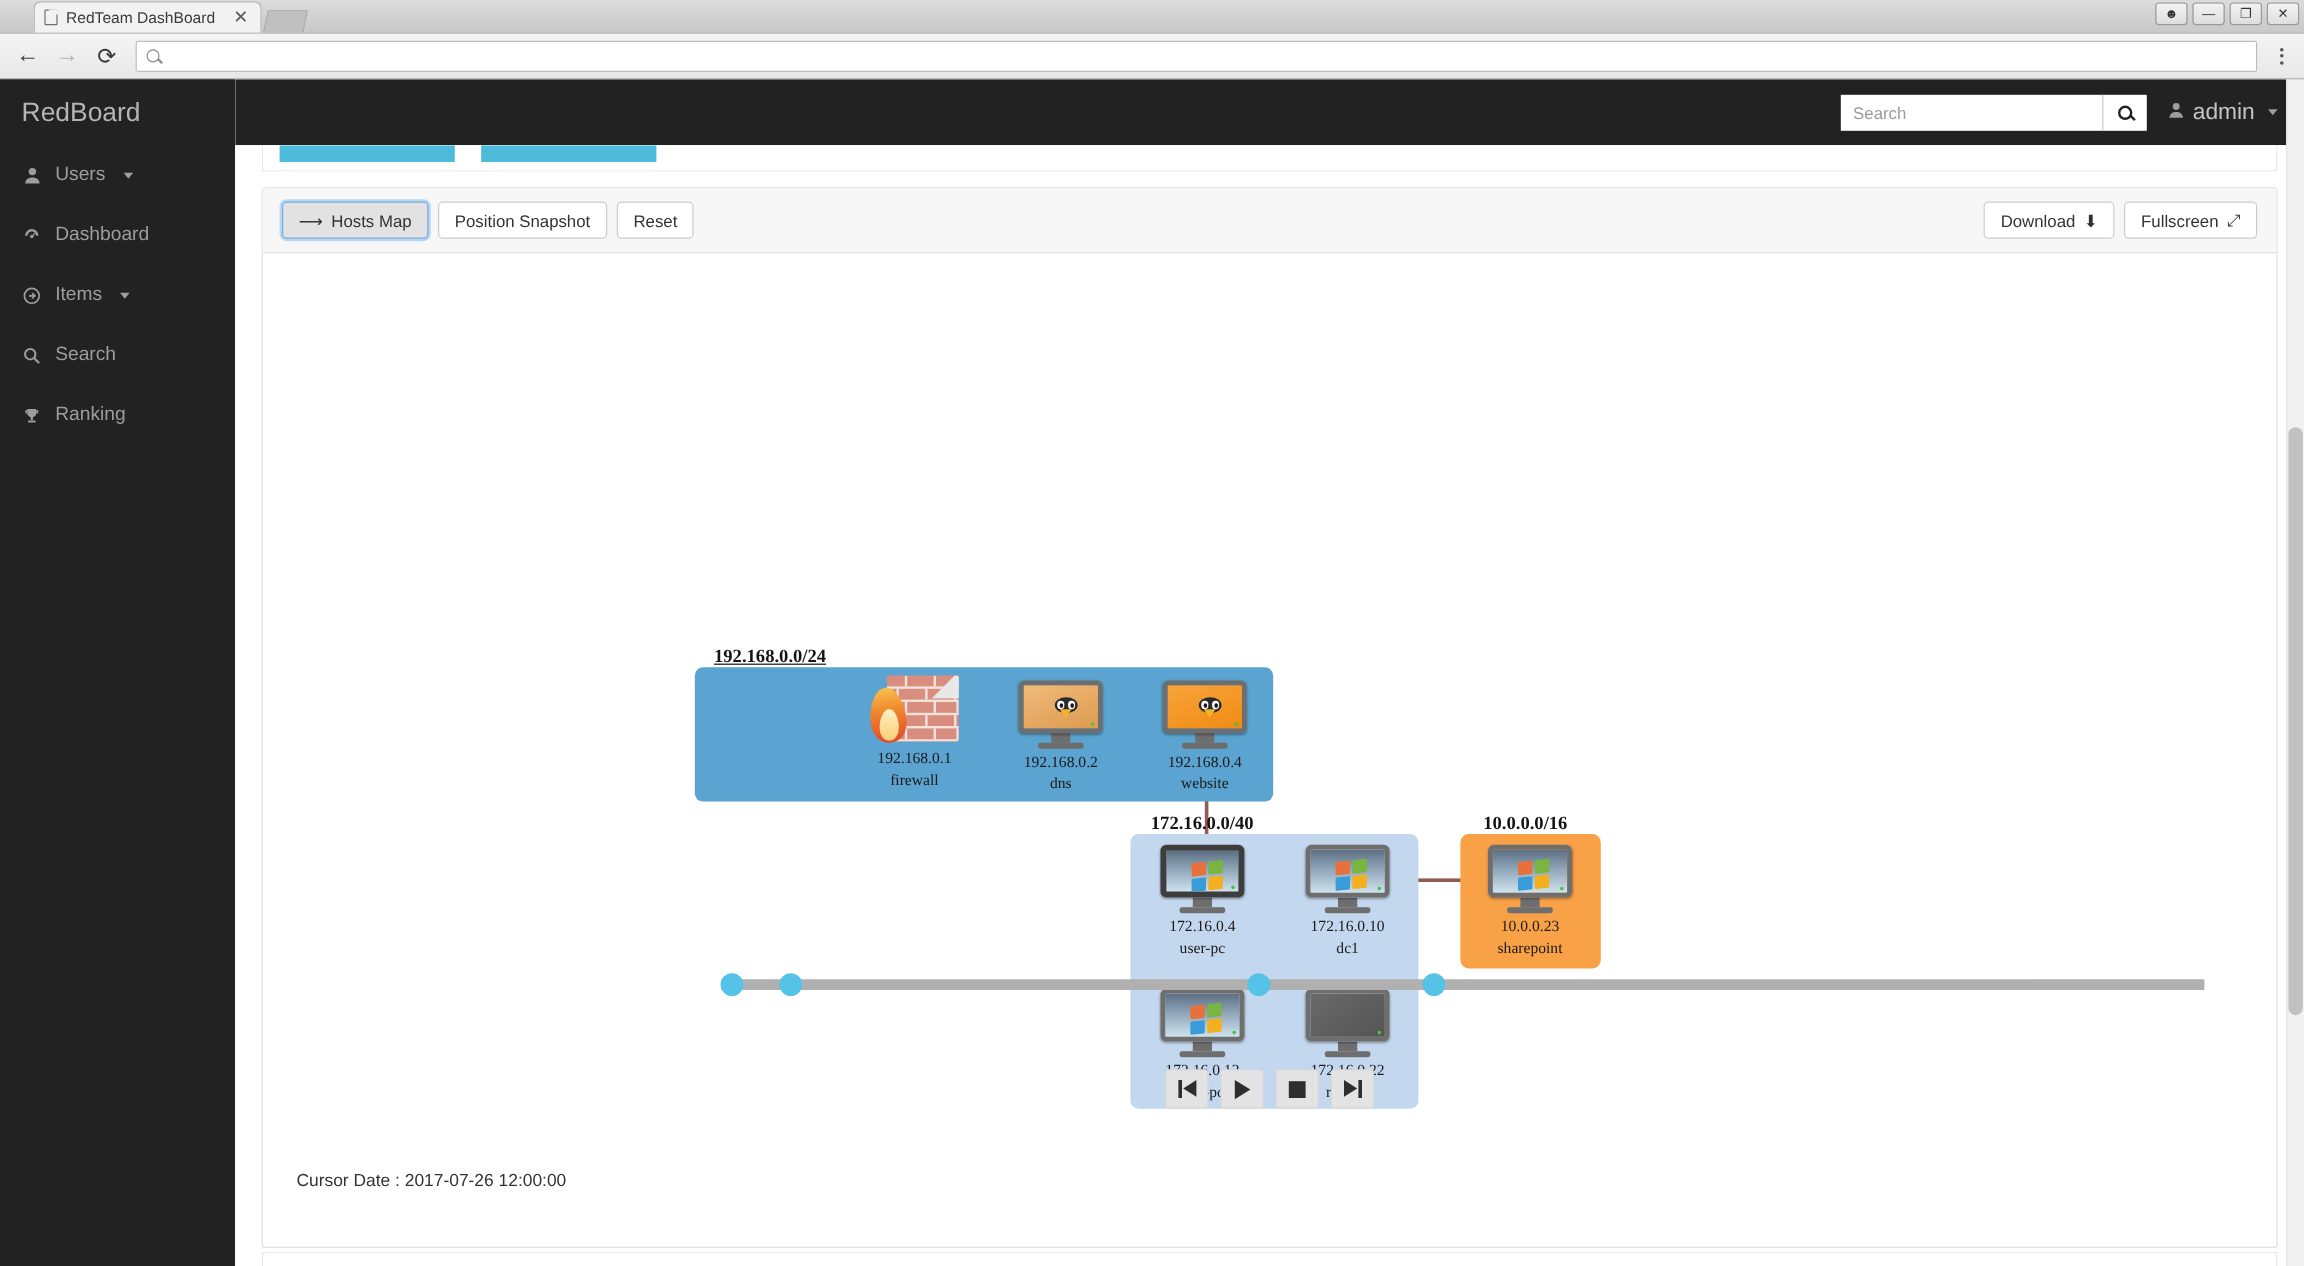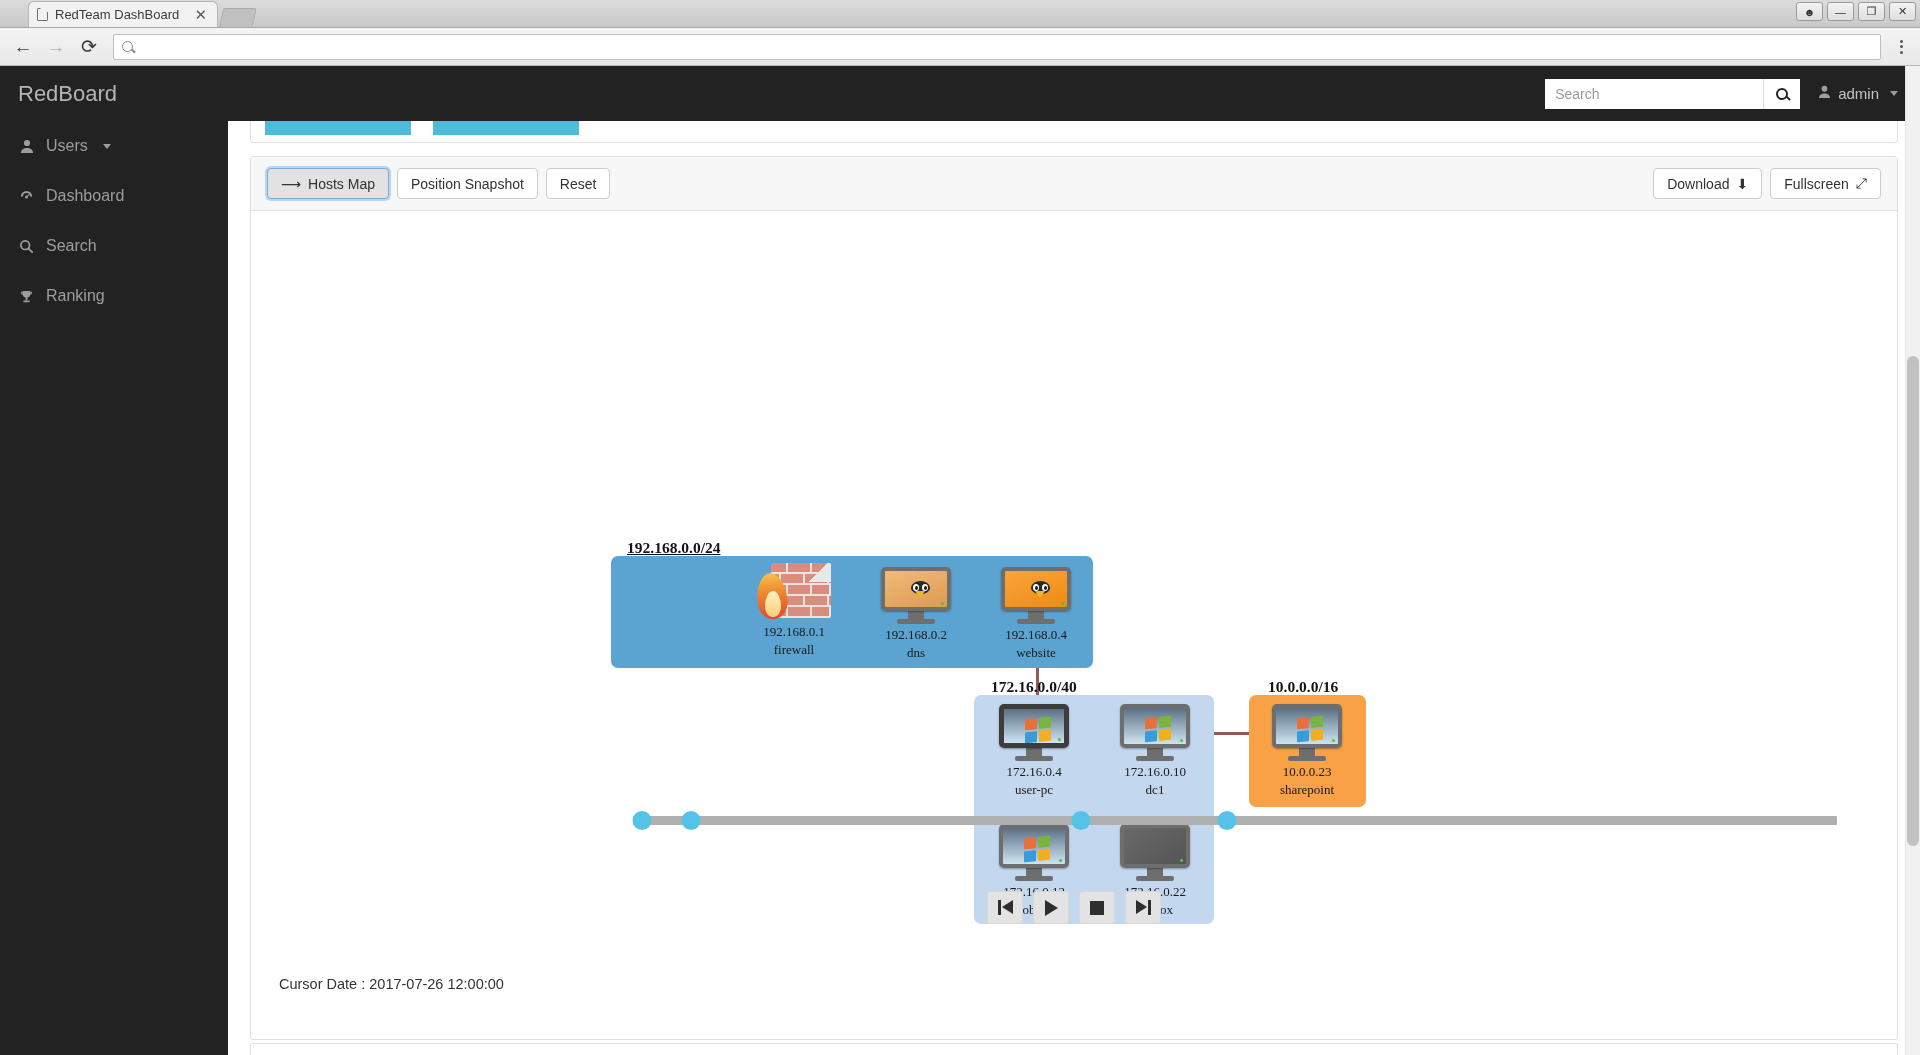--- a/index.html
+++ b/index.html
@@ -140,21 +140,21 @@
   #app {
     width: 1920px;
     height: 989px;
     display: flex;
     position: relative;
     background: #fff;
   }
 
   
   #sidebar {
-    width: 228px;
+    width: 196px;
     background: #222222;
     flex: none;
     padding-top: 0;
     text-align: center;
   }
   #brand {
     height: 55px;
     display: flex;
     align-items: center;
     padding-left: 18px;
@@ -240,21 +240,21 @@
   .mag::after {
     content: "";
     position: absolute;
     width: 6px; height: 2px;
     background: #222;
     transform: rotate(45deg);
     bottom: -1px; right: -5px;
   }
   #user-menu {
     display: flex; align-items: center; gap: 7px;
-    color: #c3c3c3; font-size: 15px; cursor: pointer;
+    color: #c3c3c3; font-size: 19px; cursor: pointer;
   }
   .user-glyph { font-size: 14px; color: #9d9d9d; }
 
   
   #content {
     flex: 1;
     background: #ffffff;
     overflow: hidden;
     position: relative;
     padding: 0 22px;
@@ -596,20 +596,30 @@
       <span class="nav-icon">
         <svg width="15" height="15" viewBox="0 0 16 16">
             <path d="M8 2a6 6 0 0 0-6 6h2.2A3.8 3.8 0 0 1 8 4.2 3.8 3.8 0 0 1 11.8 8H14a6 6 0 0 0-6-6z" fill="#9d9d9d"></path>
             <circle cx="8" cy="8.6" r="1.6" fill="#9d9d9d"></circle>
             <path d="M8 8.6 11 5.8" stroke="#9d9d9d" stroke-width="1.1"></path>
           </svg>
       </span>
       <span>Dashboard</span>
     </div>
 
+    <div class="nav-item">
+      <span class="nav-icon">
+        <svg width="15" height="15" viewBox="0 0 16 16">
+            <circle cx="8" cy="8" r="6.6" fill="none" stroke="#9d9d9d" stroke-width="1.5"></circle>
+            <path d="M5.5 8h5M8.2 5.6 10.8 8l-2.6 2.4" fill="none" stroke="#9d9d9d" stroke-width="1.5"></path>
+          </svg>
+      </span>
+      <span>Items</span>
+      <span class="caret-down"></span>
+    </div>
 
     <div class="nav-item">
       <span class="nav-icon">
         <svg width="15" height="15" viewBox="0 0 16 16">
             <circle cx="6.6" cy="6.6" r="4.6" fill="none" stroke="#9d9d9d" stroke-width="1.8"></circle>
             <path d="M10.2 10.2 14 14" stroke="#9d9d9d" stroke-width="2" stroke-linecap="round"></path>
           </svg>
       </span>
       <span>Search</span>
     </div>

